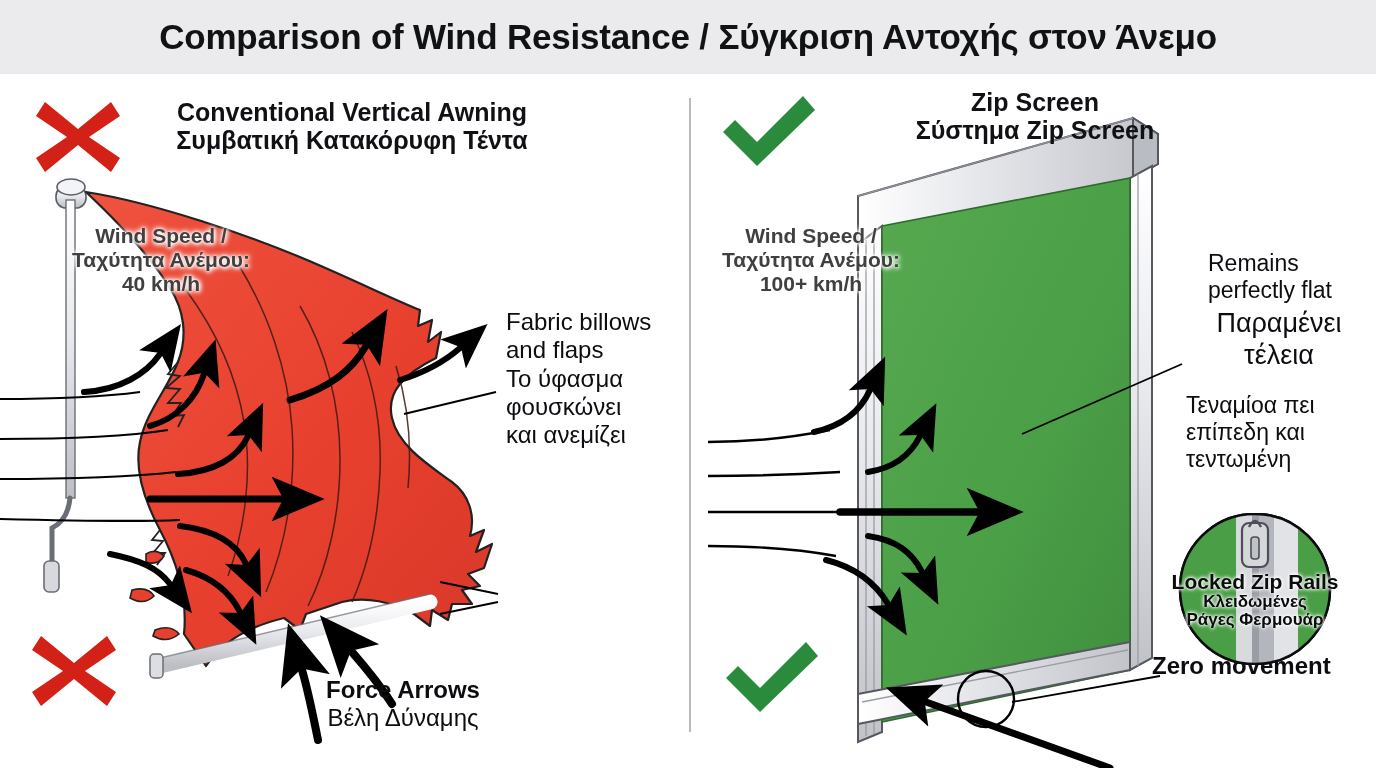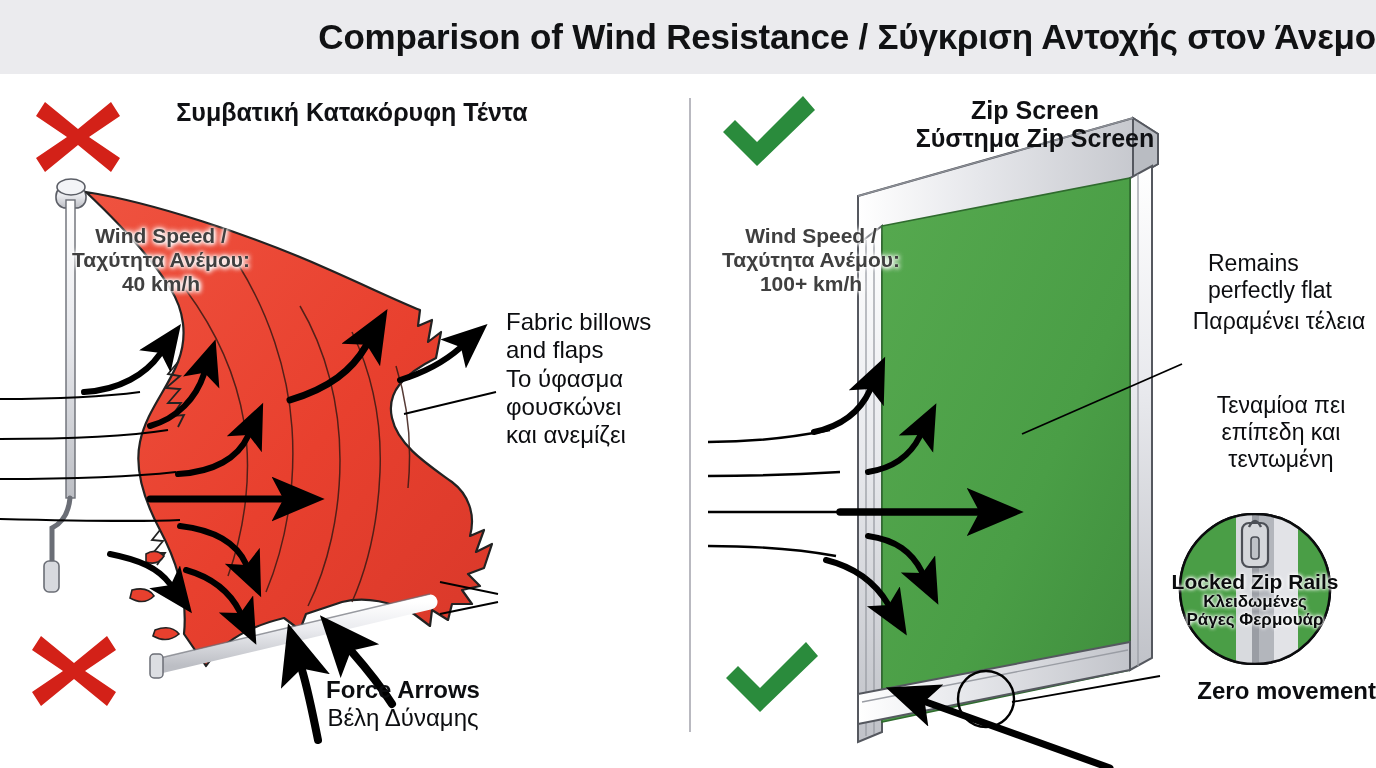--- a/index.html
+++ b/index.html
@@ -8,21 +8,21 @@
     background: #ffffff;
     font-family: "Liberation Sans", sans-serif;
     overflow: hidden;
   }
   #stage { position: relative; width: 1376px; height: 768px; background: #ffffff; }
 
   
   .titlebar {
     position: absolute; left: 0; top: 0; width: 1376px; height: 74px;
     background: #ebebee;
-    display: flex; align-items: center; justify-content: flex-end;
+    display: flex; align-items: center; justify-content: center;
   }
   .titlebar .title {
     font-size: 35px; font-weight: bold; color: #111214;
     letter-spacing: -0.2px; white-space: nowrap;
   }
 
   
   .panel { position: absolute; top: 74px; height: 694px; }
   #panel-left  { left: 0;   width: 690px; }
   #panel-right { left: 690px; width: 686px; }
@@ -30,21 +30,21 @@
   .divider {
     position: absolute; left: 689px; top: 98px;
     width: 2px; height: 634px; background: #b9b9c0;
   }
 
   
   .head-block { position: absolute; text-align: center; line-height: 1.12; }
   .head-en { font-size: 25px; font-weight: bold; color: #101114; white-space: nowrap; }
   .head-el { font-size: 25px; font-weight: bold; color: #101114; white-space: nowrap; }
   #head-left  { left: 152px; top: 98px; width: 400px; }
-  #head-right { left: 840px; top: 96px; width: 390px; }
+  #head-right { left: 840px; top: 88px; width: 390px; }
 
   
   .mark { position: absolute; }
   .mark svg { display: block; }
 
   
   .windspeed {
     position: absolute; text-align: center; line-height: 1.14;
     font-size: 21px; font-weight: bold; color: #404040;
     text-shadow: 0 0 6px #fff, 0 0 6px #fff, 0 0 3px #fff, 1px 1px 4px #fff;
@@ -59,27 +59,27 @@
   .callout .el { font-size: 24px; }
 
   #callout-billows { left: 506px; top: 308px; width: 178px; }
   #callout-torn    { left: 508px; top: 503px; width: 172px; }
   #callout-force   { left: 283px; top: 676px; width: 240px; text-align: center; }
   #callout-force .en { font-size: 24px; font-weight: bold; }
   #callout-force .el { font-size: 24px; }
 
   #callout-flat  { left: 1208px; top: 250px; width: 186px; }
   #callout-flat .en { font-size: 23px; }
-  #callout-flat .el { font-size: 23px; }
+  #callout-flat .el { font-size: 27px; }
   #callout-flat .el-wrap { text-align: center; margin-top: 4px; width: 182px; margin-left: -20px;}
 
-  #callout-taut  { left: 1186px; top: 392px; width: 190px; text-align: center; }
+  #callout-taut  { left: 1186px; top: 392px; width: 190px; text-align: left; }
   #callout-taut .el { font-size: 23px; }
 
-  #callout-zero  { left: 1152px; top: 677px; width: 224px; text-align: right; }
+  #callout-zero  { left: 1152px; top: 652px; width: 224px; text-align: left; }
   #callout-zero .en { font-size: 24px; font-weight: bold; }
   #callout-zero .el { font-size: 24px; }
 
   
   #zip-badge {
     position: absolute; left: 1166px; top: 513px; width: 178px; height: 152px;
   }
   #zip-badge .badge-text {
     position: absolute; left: 0; top: 58px; width: 178px;
     text-align: center; line-height: 1.06; pointer-events: none;
@@ -216,20 +216,21 @@
     </div>
 
     <div class="mark" id="mark-cross-bottom" style="left:28px; top:556px;">
       <svg width="92" height="82" viewBox="0 0 92 82">
         <path d="M13,6 L46,33 L79,6 L88,20 L57,41 L88,62 L79,76 L46,49 L13,76 L4,62 L35,41 L4,20 Z" fill="#d32118"></path>
       </svg>
     </div>
   </div>
 
   <div class="head-block" id="head-left">
+    <div class="head-en">Conventional Vertical Awning</div>
     <div class="head-el">Συμβατική Κατακόρυφη Τέντα</div>
   </div>
 
   <div class="windspeed" id="windspeed-left">
     <div>Wind Speed /</div>
     <div>Ταχύτητα Ανέμου:</div>
     <div>40 km/h</div>
   </div>
 
   <div class="callout" id="callout-billows">

